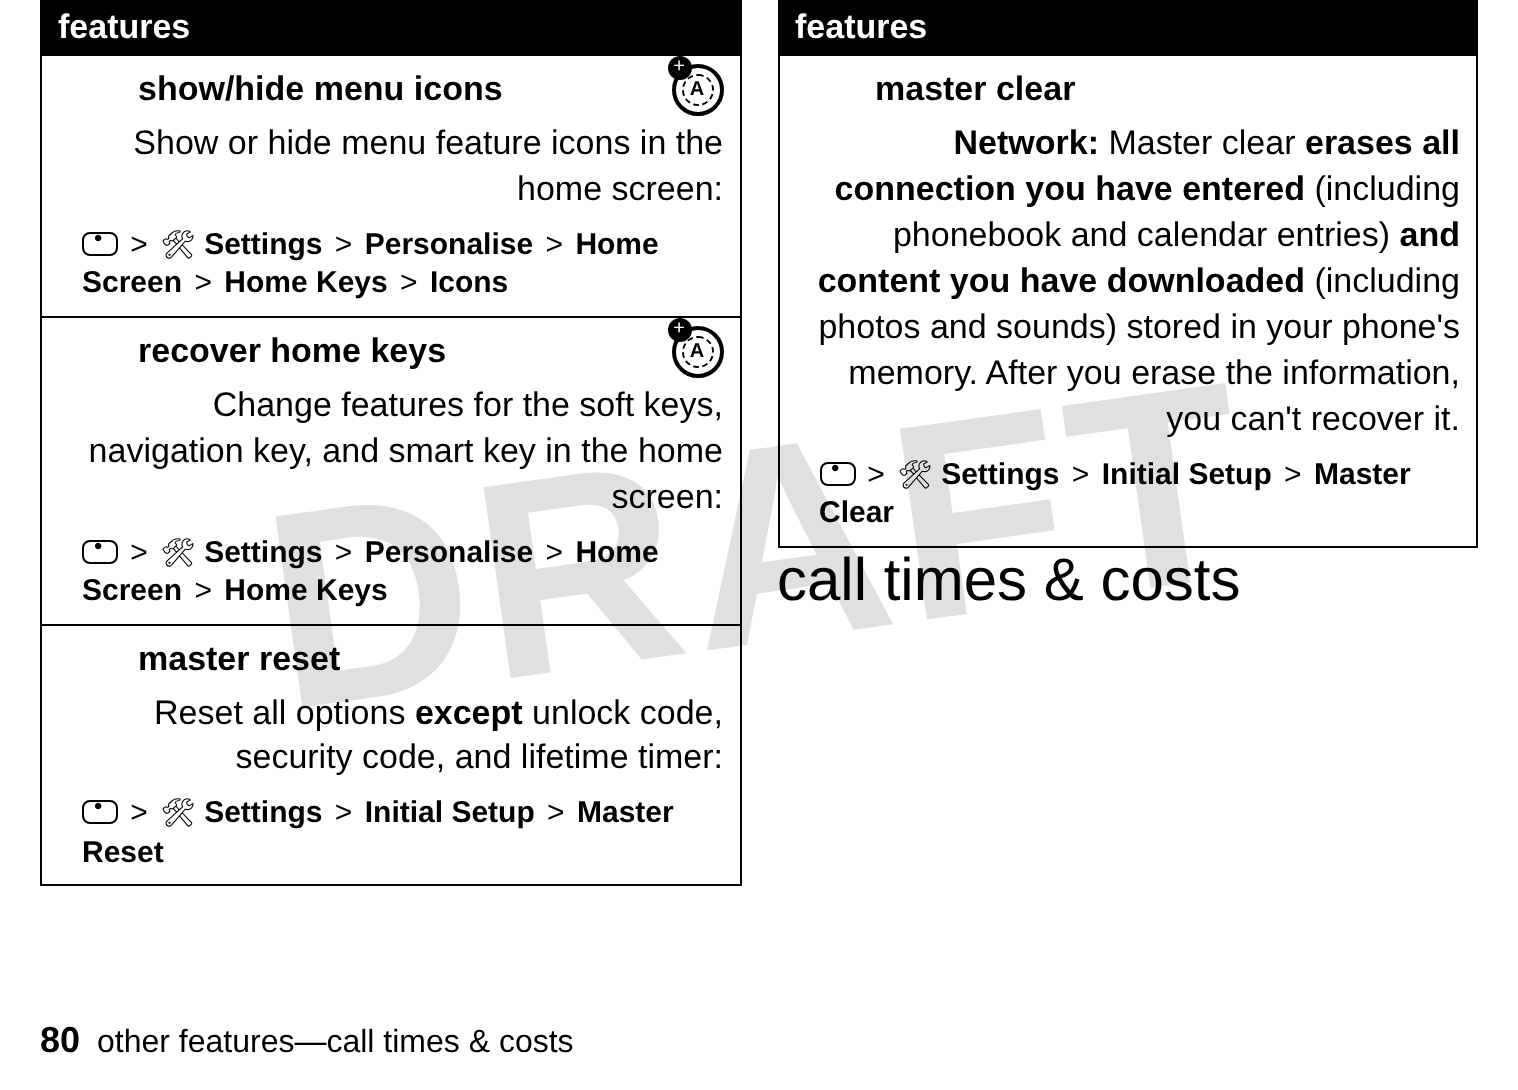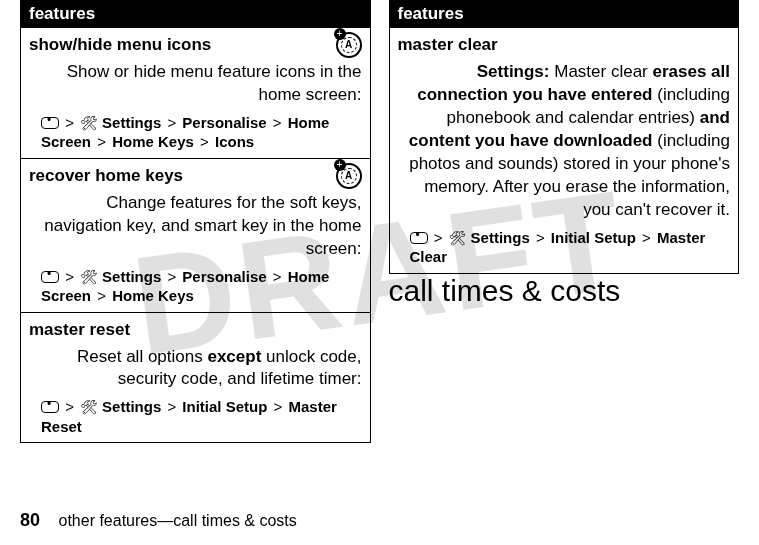--- a/index.html
+++ b/index.html
@@ -52,20 +52,21 @@
   }
   table.feat td {
     border: 1px solid #000;
     padding: 6px 8px;
     vertical-align: top;
     line-height: 1.35;
   }
   .cell-head {
     font-weight: bold;
     margin-bottom: 4px;
+    margin-left: 40px;
   }
   .cell-body {
     margin: 4px 0;
     text-align: right;
   }
   .path {
     font-size: 15px;
     line-height: 1.3;
     margin-top: 6px;
     margin-left: 12px;
@@ -164,21 +165,21 @@
   .footer {
     position: absolute;
     bottom: 14px;
     left: 20px;
     font-size: 16px;
     z-index: 1;
   }
   .footer .pagenum {
     font-weight: bold;
     font-size: 18px;
-    margin-right: 14px;
+    margin-right: 4px;
   }
 </style>
 </head>
 <body>
 
 <div class="watermark">DRAFT</div>
 
 <div class="page">
 
   <div class="col">
@@ -256,21 +257,21 @@
 
   <div class="col">
     <table class="feat">
       <tbody>
           <tr>
             <th>features</th>
           </tr>
       <tr>
             <td>
         <div class="cell-head">master clear</div>
-        <div class="cell-body" id="mc-body"><b>Settings:</b> Master clear <b>erases all connection you have entered</b> (including phonebook and calendar entries) <b>and content you have downloaded</b> (including photos and sounds) stored in your phone's memory. After you erase the information, you can't recover it.</div>
+        <div class="cell-body" id="mc-body"><b>Network:</b> Master clear <b>erases all connection you have entered</b> (including phonebook and calendar entries) <b>and content you have downloaded</b> (including photos and sounds) stored in your phone's memory. After you erase the information, you can't recover it.</div>
         <div class="path">
           <span class="key-icon"></span>
           <span class="g">&gt;</span>
           <span class="tool-icon">🛠</span>
           <span class="b">Settings</span>
           <span class="g">&gt;</span>
           <span class="b">Initial Setup</span>
           <span class="g">&gt;</span>
           <span class="b">Master Clear</span>
         </div>

